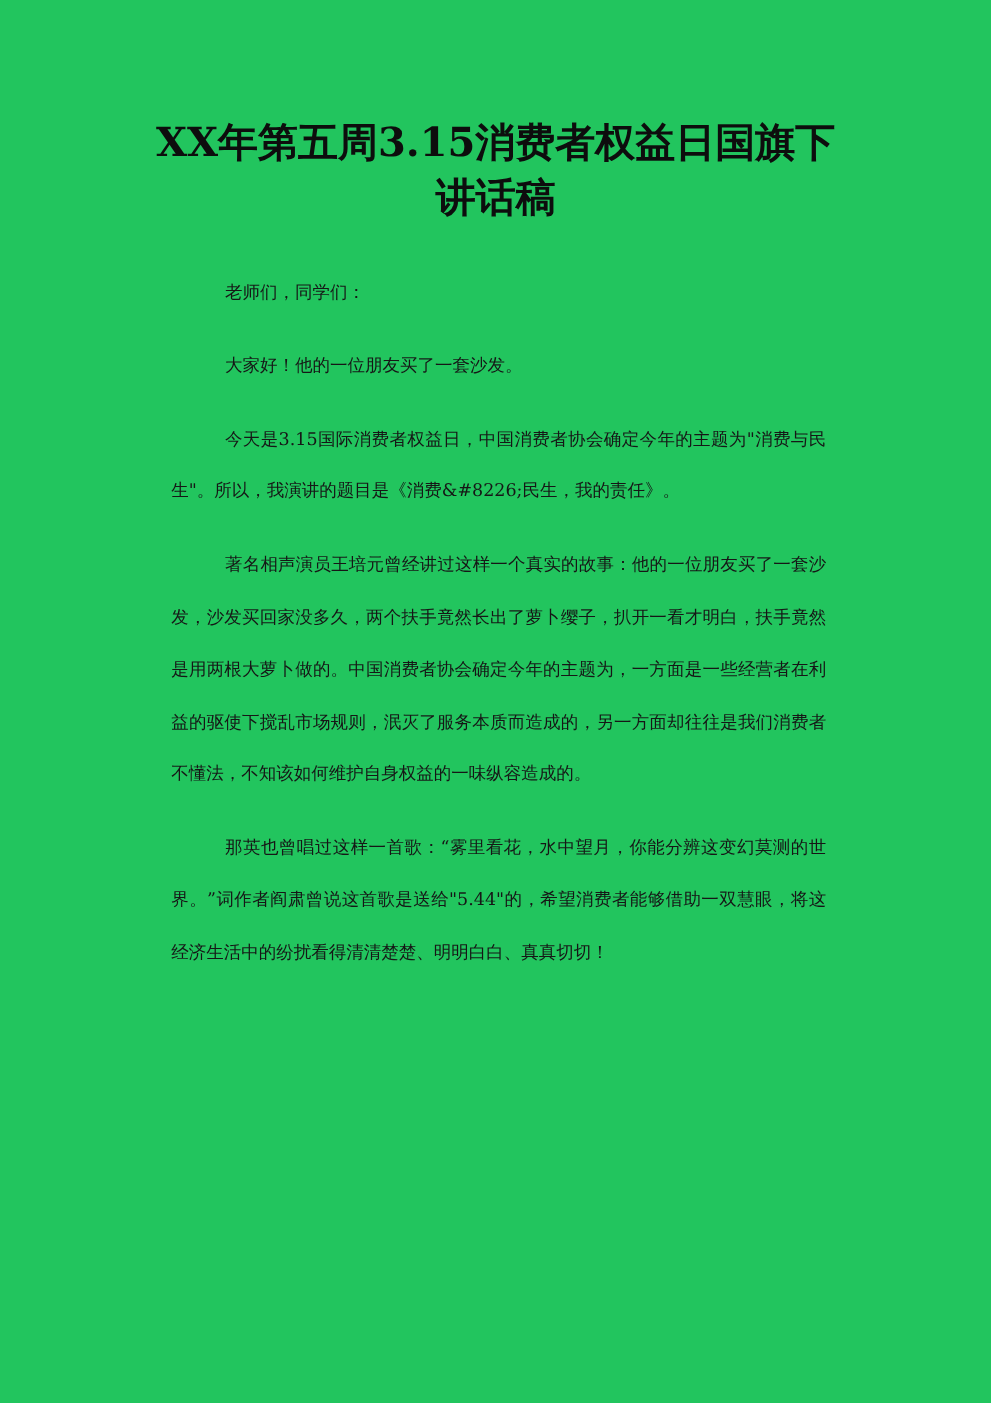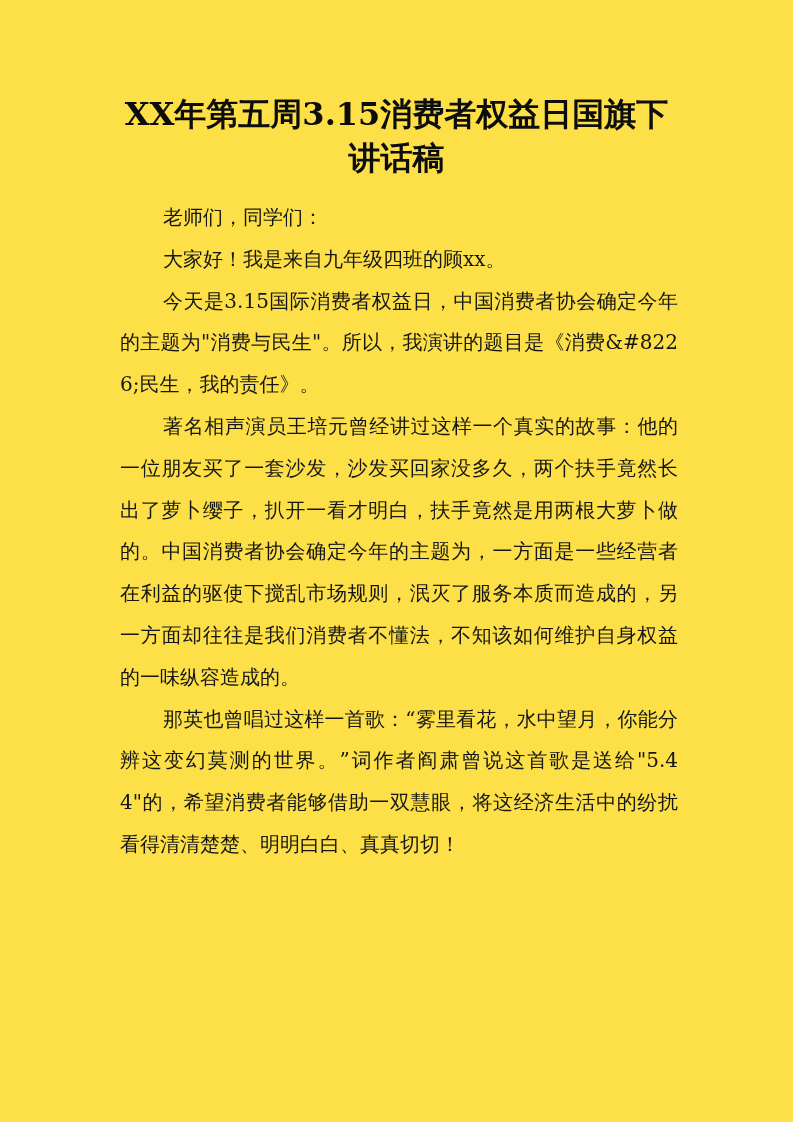--- a/index.html
+++ b/index.html
@@ -1,49 +1,49 @@
 <!DOCTYPE html>
 <html><head>
   <meta charset="utf-8">
   <style>
     html, body { margin: 0; padding: 0; background: #ffffff; }
     body {
       width: 793px; height: 1122px; overflow: hidden; position: relative;
       font-family: "DejaVu Serif", "Liberation Serif", serif;
       color: #111111;
     }
-    .page { position: absolute; left: 0; top: 0; width: 793px; height: 1122px; background: #fde047; }
+    .page { position: absolute; left: 0; top: 0; width: 793px; height: 1122px; background: #22c55e; }
     .title {
       position: absolute; left: 100px; width: 593px; top: 92px;
       text-align: center;
       font-family: "DejaVu Serif", "Liberation Serif", serif;
       font-weight: bold; font-size: 32px; line-height: 44px;
       letter-spacing: 0px; color: #0d0d0d;
     }
     .body-text {
       position: absolute; left: 120px; width: 558px; top: 197px;
     }
     .para {
-      margin: 0; padding: 0;
-      font-size: 20px; line-height: 41.8px;
+      margin: 17px; padding: 0;
+      font-size: 14px; line-height: 41.8px;
       text-indent: 43px;
       text-align: justify; text-justify: inter-character;
       word-break: break-all;
       color: #161616;
     }
   </style>
 </head>
 <body>
 
 <div class="page">
   <div class="title">
     <div>XX年第五周3.15消费者权益日国旗下</div>
     <div>讲话稿</div>
   </div>
 
   <div class="body-text">
     <p class="para">老师们，同学们：</p>
-    <p class="para">大家好！我是来自九年级四班的顾xx。</p>
+    <p class="para">大家好！他的一位朋友买了一套沙发。</p>
     <p class="para">今天是3.15国际消费者权益日，中国消费者协会确定今年的主题为"消费与民生"。所以，我演讲的题目是《消费&amp;#8226;民生，我的责任》。</p>
     <p class="para">著名相声演员王培元曾经讲过这样一个真实的故事：他的一位朋友买了一套沙发，沙发买回家没多久，两个扶手竟然长出了萝卜缨子，扒开一看才明白，扶手竟然是用两根大萝卜做的。中国消费者协会确定今年的主题为，一方面是一些经营者在利益的驱使下搅乱市场规则，泯灭了服务本质而造成的，另一方面却往往是我们消费者不懂法，不知该如何维护自身权益的一味纵容造成的。</p>
     <p class="para">那英也曾唱过这样一首歌：“雾里看花，水中望月，你能分辨这变幻莫测的世界。”词作者阎肃曾说这首歌是送给"5.44"的，希望消费者能够借助一双慧眼，将这经济生活中的纷扰看得清清楚楚、明明白白、真真切切！</p>
   </div>
 </div>
 
 </body></html>

